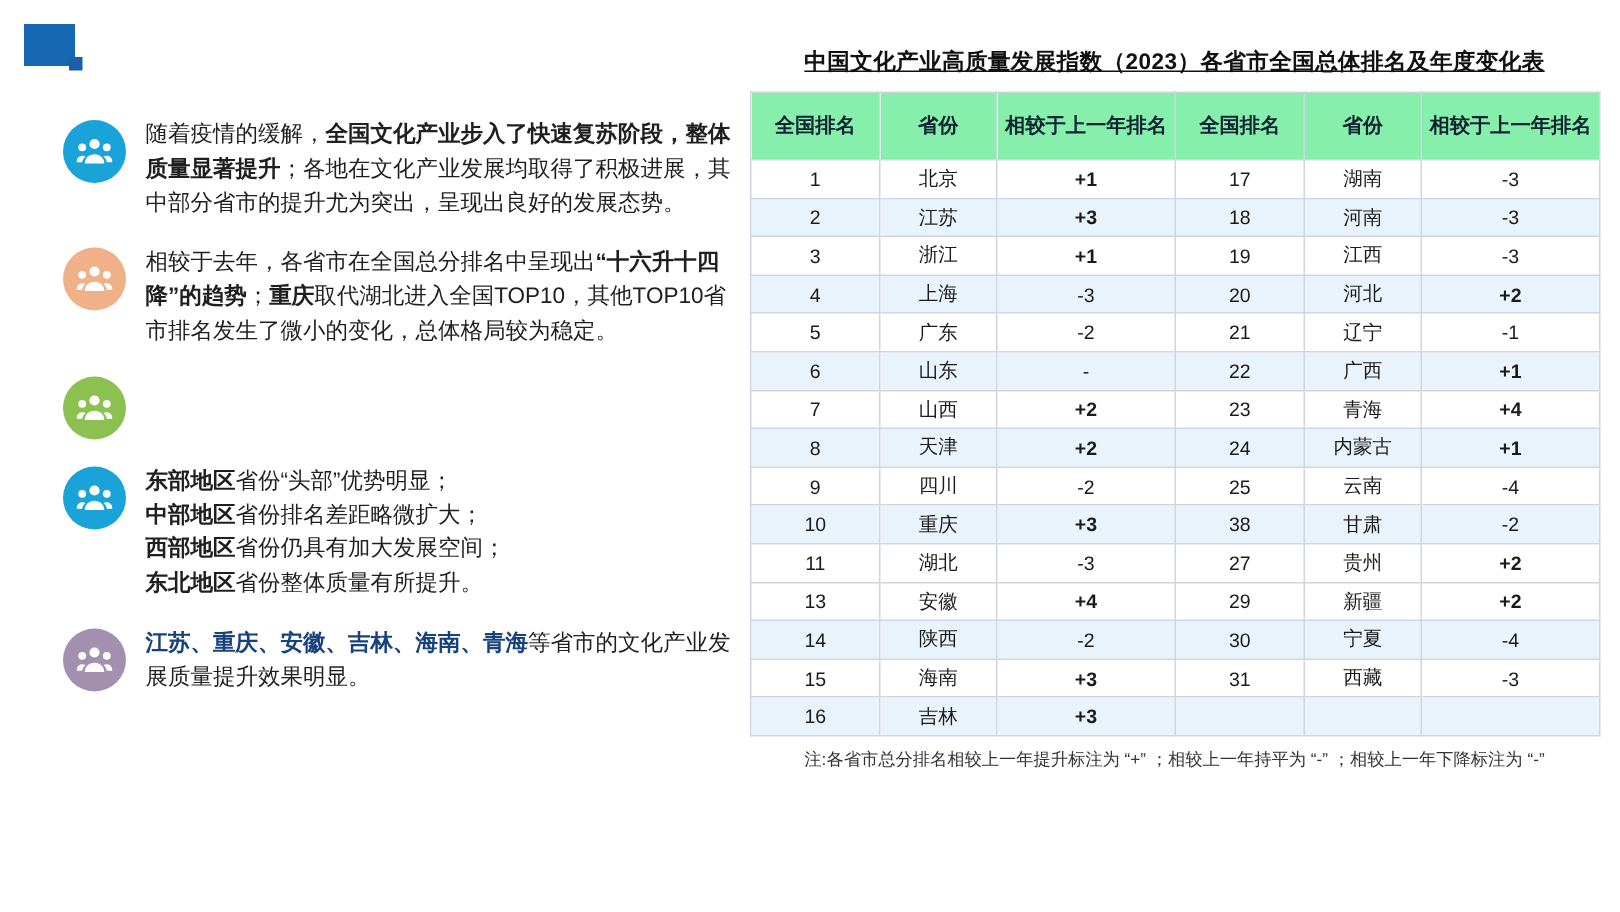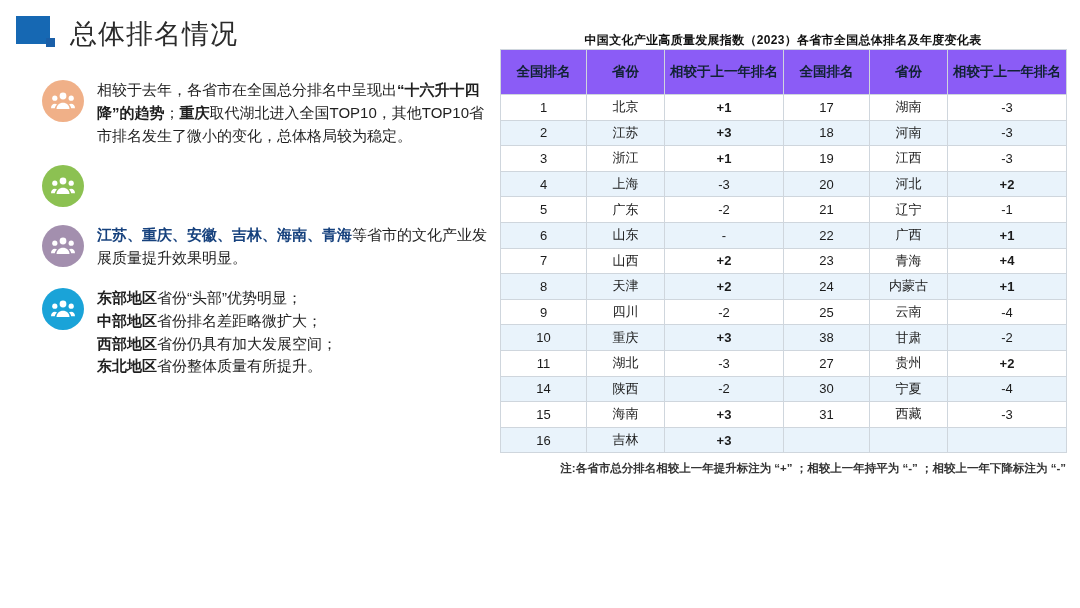--- a/index.html
+++ b/index.html
@@ -84,78 +84,91 @@
   .b { font-weight: bold; }
   .bl { font-weight: bold; color: #17427e; }
   
   .table-wrap {
     position: absolute;
     left: 500px;
     top: 32px;
     width: 566px;
   }
   .table-title {
-    font-size: 12px;
+    font-size: 15px;
     font-weight: bold;
     text-align: center;
     color: #111;
+    margin-bottom: 10px;
     letter-spacing: .3px;
+    text-decoration: underline;
   }
   table.idx {
     border-collapse: collapse;
     width: 566px;
     table-layout: fixed;
   }
   table.idx th, table.idx td {
     border: 1px solid #cfd6dd;
     text-align: center;
     font-size: 13px;
     color: #1b1b1b;
     height: 24.6px;
     padding: 0 2px;
     overflow: hidden;
     white-space: nowrap;
   }
   table.idx th {
-    background: #8b5cf6;
+    background: #86efac;
     font-weight: bold;
     font-size: 13.5px;
     height: 44px;
     line-height: 1.25;
     color: #123;
   }
   tr.alt td { background: #e9f3fb; }
   td.up { color: #e01b1b; font-weight: bold; }
   .note {
     margin-top: 8px;
     font-size: 11.5px;
     color: #333;
-    text-align: right;
-    font-weight: bold;
+    text-align: center;
   }
   col.c1 { width: 86px; }
   col.c2 { width: 78px; }
   col.c3 { width: 119px; }
   col.c4 { width: 86px; }
   col.c5 { width: 78px; }
   col.c6 { width: 119px; }
 </style>
 </head>
 <body>
 
 <div class="title-row">
   <div class="title-mark">
     <div class="sq-big"></div>
     <div class="sq-small"></div>
   </div>
-  <div class="slide-title">总体排名情况</div>
 </div>
 
 <div class="bullets">
     <div class="bullet">
+      <div class="bullet-icon" style="background: rgb(26, 163, 216);">
+        <svg width="24" height="20" viewBox="0 0 24 20" xmlns="http://www.w3.org/2000/svg">
+          <circle cx="12" cy="5" r="3.4" fill="#ffffff"></circle>
+          <path d="M5.5 18c0-3.6 2.9-6.2 6.5-6.2S18.5 14.4 18.5 18z" fill="#ffffff"></path>
+          <circle cx="3.8" cy="7.2" r="2.6" fill="#ffffff"></circle>
+          <path d="M0 17.2c0-2.6 1.7-4.4 3.9-4.4 .8 0 1.5 .2 2.1 .6-1.2 1-2 2.3-2.2 3.8z" fill="#ffffff"></path>
+          <circle cx="20.2" cy="7.2" r="2.6" fill="#ffffff"></circle>
+          <path d="M24 17.2c0-2.6-1.7-4.4-3.9-4.4-.8 0-1.5 .2-2.1 .6 1.2 1 2 2.3 2.2 3.8z" fill="#ffffff"></path>
+        </svg>
+      </div>
+      <div class="bullet-text">随着疫情的缓解，<span class="b">全国文化产业步入了快速复苏阶段，整体质量显著提升</span>；各地在文化产业发展均取得了积极进展，其中部分省市的提升尤为突出，呈现出良好的发展态势。</div>
+    </div>
+    <div class="bullet">
       <div class="bullet-icon" style="background: rgb(240, 176, 136);">
         <svg width="24" height="20" viewBox="0 0 24 20" xmlns="http://www.w3.org/2000/svg">
           <circle cx="12" cy="5" r="3.4" fill="#ffffff"></circle>
           <path d="M5.5 18c0-3.6 2.9-6.2 6.5-6.2S18.5 14.4 18.5 18z" fill="#ffffff"></path>
           <circle cx="3.8" cy="7.2" r="2.6" fill="#ffffff"></circle>
           <path d="M0 17.2c0-2.6 1.7-4.4 3.9-4.4 .8 0 1.5 .2 2.1 .6-1.2 1-2 2.3-2.2 3.8z" fill="#ffffff"></path>
           <circle cx="20.2" cy="7.2" r="2.6" fill="#ffffff"></circle>
           <path d="M24 17.2c0-2.6-1.7-4.4-3.9-4.4-.8 0-1.5 .2-2.1 .6 1.2 1 2 2.3 2.2 3.8z" fill="#ffffff"></path>
         </svg>
       </div>
@@ -167,44 +180,44 @@
           <circle cx="12" cy="5" r="3.4" fill="#ffffff"></circle>
           <path d="M5.5 18c0-3.6 2.9-6.2 6.5-6.2S18.5 14.4 18.5 18z" fill="#ffffff"></path>
           <circle cx="3.8" cy="7.2" r="2.6" fill="#ffffff"></circle>
           <path d="M0 17.2c0-2.6 1.7-4.4 3.9-4.4 .8 0 1.5 .2 2.1 .6-1.2 1-2 2.3-2.2 3.8z" fill="#ffffff"></path>
           <circle cx="20.2" cy="7.2" r="2.6" fill="#ffffff"></circle>
           <path d="M24 17.2c0-2.6-1.7-4.4-3.9-4.4-.8 0-1.5 .2-2.1 .6 1.2 1 2 2.3 2.2 3.8z" fill="#ffffff"></path>
         </svg>
       </div>
     </div>
     <div class="bullet">
+      <div class="bullet-icon" style="background: rgb(26, 163, 216);">
+        <svg width="24" height="20" viewBox="0 0 24 20" xmlns="http://www.w3.org/2000/svg">
+          <circle cx="12" cy="5" r="3.4" fill="#ffffff"></circle>
+          <path d="M5.5 18c0-3.6 2.9-6.2 6.5-6.2S18.5 14.4 18.5 18z" fill="#ffffff"></path>
+          <circle cx="3.8" cy="7.2" r="2.6" fill="#ffffff"></circle>
+          <path d="M0 17.2c0-2.6 1.7-4.4 3.9-4.4 .8 0 1.5 .2 2.1 .6-1.2 1-2 2.3-2.2 3.8z" fill="#ffffff"></path>
+          <circle cx="20.2" cy="7.2" r="2.6" fill="#ffffff"></circle>
+          <path d="M24 17.2c0-2.6-1.7-4.4-3.9-4.4-.8 0-1.5 .2-2.1 .6 1.2 1 2 2.3 2.2 3.8z" fill="#ffffff"></path>
+        </svg>
+      </div>
+      <div class="bullet-text"><span class="b">东部地区</span>省份“头部”优势明显；<br><span class="b">中部地区</span>省份排名差距略微扩大；<br><span class="b">西部地区</span>省份仍具有加大发展空间；<br><span class="b">东北地区</span>省份整体质量有所提升。</div>
+    </div>
+    <div class="bullet">
       <div class="bullet-icon" style="background: rgb(163, 143, 174);">
         <svg width="24" height="20" viewBox="0 0 24 20" xmlns="http://www.w3.org/2000/svg">
           <circle cx="12" cy="5" r="3.4" fill="#ffffff"></circle>
           <path d="M5.5 18c0-3.6 2.9-6.2 6.5-6.2S18.5 14.4 18.5 18z" fill="#ffffff"></path>
           <circle cx="3.8" cy="7.2" r="2.6" fill="#ffffff"></circle>
           <path d="M0 17.2c0-2.6 1.7-4.4 3.9-4.4 .8 0 1.5 .2 2.1 .6-1.2 1-2 2.3-2.2 3.8z" fill="#ffffff"></path>
           <circle cx="20.2" cy="7.2" r="2.6" fill="#ffffff"></circle>
           <path d="M24 17.2c0-2.6-1.7-4.4-3.9-4.4-.8 0-1.5 .2-2.1 .6 1.2 1 2 2.3 2.2 3.8z" fill="#ffffff"></path>
         </svg>
       </div>
       <div class="bullet-text"><span class="bl">江苏、重庆、安徽、吉林、海南、青海</span>等省市的文化产业发展质量提升效果明显。</div>
-    </div>
-    <div class="bullet">
-      <div class="bullet-icon" style="background: rgb(26, 163, 216);">
-        <svg width="24" height="20" viewBox="0 0 24 20" xmlns="http://www.w3.org/2000/svg">
-          <circle cx="12" cy="5" r="3.4" fill="#ffffff"></circle>
-          <path d="M5.5 18c0-3.6 2.9-6.2 6.5-6.2S18.5 14.4 18.5 18z" fill="#ffffff"></path>
-          <circle cx="3.8" cy="7.2" r="2.6" fill="#ffffff"></circle>
-          <path d="M0 17.2c0-2.6 1.7-4.4 3.9-4.4 .8 0 1.5 .2 2.1 .6-1.2 1-2 2.3-2.2 3.8z" fill="#ffffff"></path>
-          <circle cx="20.2" cy="7.2" r="2.6" fill="#ffffff"></circle>
-          <path d="M24 17.2c0-2.6-1.7-4.4-3.9-4.4-.8 0-1.5 .2-2.1 .6 1.2 1 2 2.3 2.2 3.8z" fill="#ffffff"></path>
-        </svg>
-      </div>
-      <div class="bullet-text"><span class="b">东部地区</span>省份“头部”优势明显；<br><span class="b">中部地区</span>省份排名差距略微扩大；<br><span class="b">西部地区</span>省份仍具有加大发展空间；<br><span class="b">东北地区</span>省份整体质量有所提升。</div>
     </div>
   </div>
 
 <div class="table-wrap">
   <div class="table-title">中国文化产业高质量发展指数（2023）各省市全国总体排名及年度变化表</div>
   <table class="idx">
     <colgroup>
       <col class="c1">
         <col class="c2">
         <col class="c3">
@@ -304,20 +317,28 @@
           <td>-2</td>
         </tr>
         <tr>
           <td>11</td>
           <td>湖北</td>
           <td>-3</td>
           <td>27</td>
           <td>贵州</td>
           <td class="up">+2</td>
         </tr>
+        <tr>
+          <td>13</td>
+          <td>安徽</td>
+          <td class="up">+4</td>
+          <td>29</td>
+          <td>新疆</td>
+          <td class="up">+2</td>
+        </tr>
         <tr class="alt">
           <td>14</td>
           <td>陕西</td>
           <td>-2</td>
           <td>30</td>
           <td>宁夏</td>
           <td>-4</td>
         </tr>
         <tr>
           <td>15</td>

